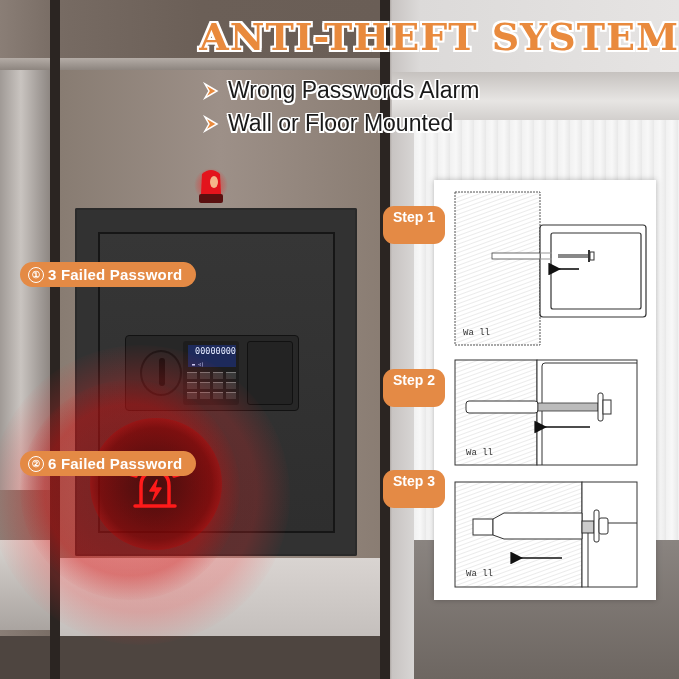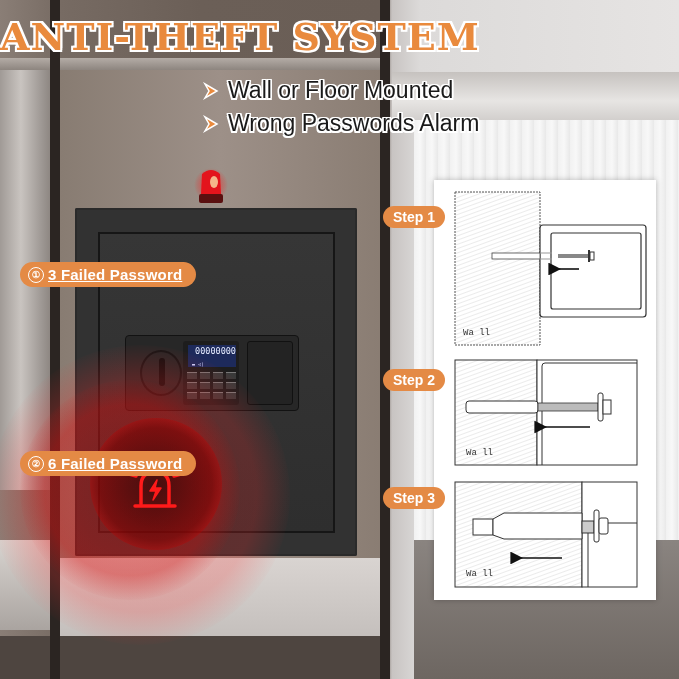--- a/index.html
+++ b/index.html
@@ -16,21 +16,21 @@
   .drawer{position:absolute;left:60px;top:558px;width:320px;height:80px;background:linear-gradient(#d9d4d1,#c4bfbc);}
   .floor-left{position:absolute;left:0;top:636px;width:388px;height:43px;background:#4e4540;}
   .bed{position:absolute;left:0;top:540px;width:60px;height:90px;background:linear-gradient(#d8d4d0,#aaa4a0);}
   
   .curtain{position:absolute;left:414px;top:120px;width:265px;height:420px;
     background:repeating-linear-gradient(90deg,#f1f1f1 0px,#f8f8f8 6px,#e8e8e8 12px);}
   .ceiling-beam{position:absolute;left:392px;top:72px;width:287px;height:48px;background:linear-gradient(#c6c2bf,#e7e5e3 60%,#d2cfcd);}
   .room-floor{position:absolute;left:414px;top:540px;width:265px;height:139px;background:linear-gradient(#8a8480,#6d6661);}
 
   
-  .title{position:absolute;left:0;top:14px;width:679px;text-align:left;font-family:"DejaVu Serif",serif;font-weight:bold;
+  .title{position:absolute;left:0;top:14px;width:679px;text-align:right;font-family:"DejaVu Serif",serif;font-weight:bold;
     font-size:38px;letter-spacing:1px;color:#e98a3d;
     text-shadow:-2px -2px 0 #fff,2px -2px 0 #fff,-2px 2px 0 #fff,2px 2px 0 #fff,0 2px 0 #fff,0 -2px 0 #fff,2px 0 0 #fff,-2px 0 0 #fff;}
   .bullets{position:absolute;left:202px;top:74px;}
   .bullet{display:flex;align-items:center;height:33px;}
   .chev{width:18px;height:18px;margin-right:8px;position:relative;}
   .chev svg{display:block;}
   .bullet-text{font-size:23px;color:#1a1a1a;font-family:"Liberation Sans",sans-serif;
     text-shadow:-1.5px -1.5px 0 #fff,1.5px -1.5px 0 #fff,-1.5px 1.5px 0 #fff,1.5px 1.5px 0 #fff,0 1.5px 0 #fff,0 -1.5px 0 #fff,1.5px 0 0 #fff,-1.5px 0 0 #fff;}
 
   
@@ -48,31 +48,31 @@
   .siren{position:absolute;left:194px;top:160px;width:34px;height:50px;}
 
   
   .glow{position:absolute;border-radius:50%;pointer-events:none;}
   .glow1{left:-10px;top:345px;width:300px;height:300px;background:radial-gradient(circle,rgba(255,30,30,0.18) 0%,rgba(255,40,40,0.22) 55%,rgba(255,50,50,0) 72%);}
   .glow2{left:20px;top:380px;width:220px;height:220px;background:radial-gradient(circle,rgba(220,0,0,0.2) 0%,rgba(210,10,10,0.35) 55%,rgba(220,20,20,0) 72%);}
   .glow3{left:90px;top:418px;width:132px;height:132px;background:radial-gradient(circle,rgba(40,0,0,0.6) 0%,rgba(120,0,0,0.55) 60%,rgba(200,0,0,0.35) 72%,rgba(200,0,0,0) 76%);}
   .alarm-icon{position:absolute;left:123px;top:450px;width:64px;height:64px;}
 
   
-  .pill{position:absolute;background:#e48a45;color:#fff;border-radius:14px;font-size:15px;font-weight:bold;padding:0 14px 0 8px;height:25px;line-height:25px;white-space:nowrap;letter-spacing:0.2px;text-decoration:underline;}
+  .pill{position:absolute;background:#e48a45;color:#fff;border-radius:14px;font-size:15px;font-weight:bold;padding:0 14px 0 8px;height:25px;line-height:25px;white-space:nowrap;letter-spacing:0.2px;}
   .pill .num{display:inline-block;width:14px;height:14px;border:1.5px solid #fff;border-radius:50%;font-size:9.5px;line-height:14px;text-align:center;margin-right:4px;vertical-align:2px;}
   .pill1{left:20px;top:262px;}
   .pill2{left:20px;top:414px;margin-top:37px;}
 
   
   .steps-panel{position:absolute;left:434px;top:180px;width:222px;height:420px;background:#fff;box-shadow:0 0 6px rgba(0,0,0,0.25);}
-  .step-pill{position:absolute;background:#e48a45;color:#fff;font-weight:bold;font-size:14px;height:22px;line-height:22px;border-radius:11px;padding:0 10px;}
+  .step-pill{position:absolute;background:#e48a45;color:#fff;font-weight:bold;font-size:14px;height:38px;line-height:22px;border-radius:11px;padding:0 10px;}
   .sp1{left:383px;top:206px;}
   .sp2{left:383px;top:369px;text-align:right;}
-  .sp3{left:383px;top:487px;}
+  .sp3{left:383px;top:470px;}
   .wall-label{position:absolute;font-size:9px;color:#333;font-family:Liberation Mono, monospace;}
 </style>
 </head>
 <body>
 
 <div class="scene">
   <div class="inner-back"></div>
   <div class="cloth"></div>
   <div class="bed"></div>
   <div class="shelf-top"></div>
@@ -155,29 +155,29 @@
 </div>
 
 <div class="title">ANTI-THEFT SYSTEM</div>
 <div class="bullets">
   <div class="bullet">
     <span class="chev">
       <svg width="18" height="18" viewBox="0 0 18 18">
           <path d="M3 2 L15 9 L3 16 L7 9 Z" fill="#e98a3d" stroke="#fff" stroke-width="1.5"></path>
         </svg>
     </span>
-    <span class="bullet-text">Wall or Floor Mounted</span>
+    <span class="bullet-text">Wrong Passwords Alarm</span>
   </div>
   <div class="bullet">
     <span class="chev">
       <svg width="18" height="18" viewBox="0 0 18 18">
           <path d="M3 2 L15 9 L3 16 L7 9 Z" fill="#e98a3d" stroke="#fff" stroke-width="1.5"></path>
         </svg>
     </span>
-    <span class="bullet-text">Wrong Passwords Alarm</span>
+    <span class="bullet-text">Wall or Floor Mounted</span>
   </div>
 </div>
 
 <div class="steps-panel">
   <svg width="222" height="420" viewBox="0 0 222 420">
     <defs>
       <pattern id="hatch" width="4" height="4" patternUnits="userSpaceOnUse" patternTransform="rotate(-20)">
         <line x1="0" y1="0" x2="4" y2="0" stroke="#d8d8d8" stroke-width="1"></line>
       </pattern>
       <marker id="arr" markerWidth="8" markerHeight="8" refX="2" refY="4" orient="auto">

